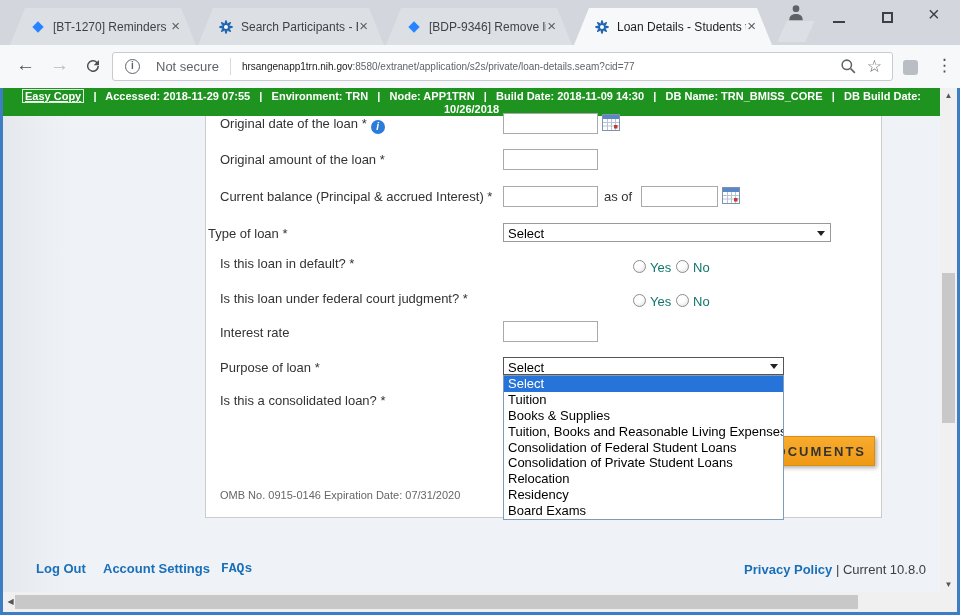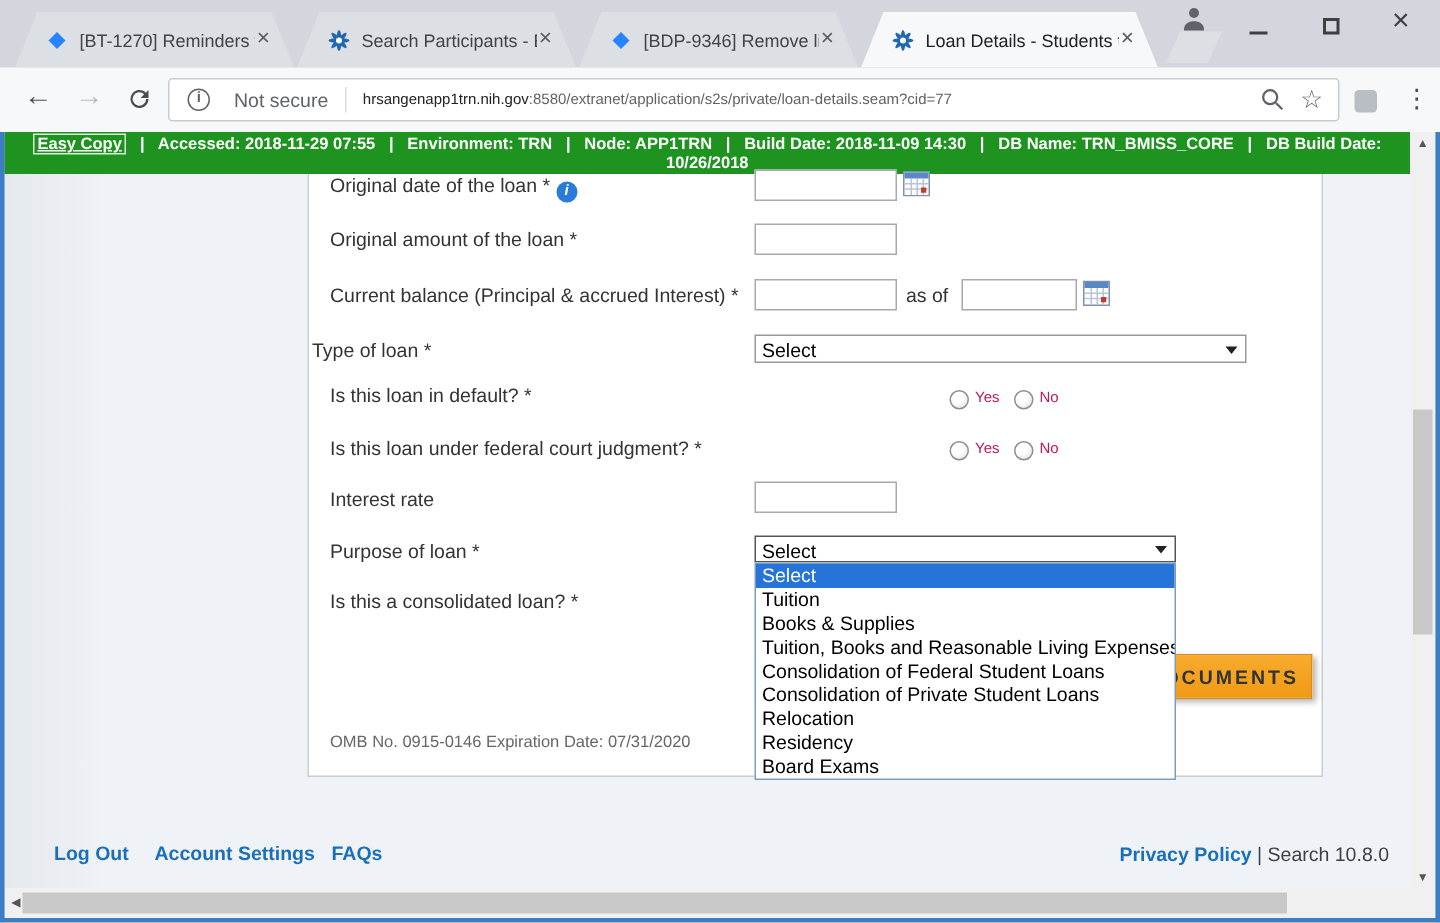--- a/index.html
+++ b/index.html
@@ -65,38 +65,38 @@
 
   .selbox { position:absolute; background:#fff; font-size:13px; color:#000; z-index:2;
             padding:2px 18px 0 4px; }
   .selbox .arr { position:absolute; right:5px; top:7px; width:0; height:0;
                  border-left:4px solid transparent; border-right:4px solid transparent; border-top:5px solid #222; }
   .sel-type { left:503px; top:223px; width:328px; height:19px; border:1px solid #999; }
   .sel-purpose { left:503px; top:357px; width:281px; height:18px; border:1px solid #555; }
 
   .radio { position:absolute; width:13px; height:13px; border:1px solid #8d8d8d; border-radius:50%;
            background:radial-gradient(circle at 35% 30%, #ffffff 0 40%, #dcdcdc); z-index:2; }
-  .rlabel { position:absolute; font-size:10px; color:#be185d; z-index:2; }
+  .rlabel { position:absolute; font-size:13px; color:#0f766e; z-index:2; }
 
   .droplist { position:absolute; left:503px; top:375px; width:281px; background:#fff;
               border:1px solid #7f9db9; z-index:10; }
   .opt { height:15.9px; line-height:15.9px; font-size:13px; color:#000; padding-left:4px;
          white-space:nowrap; overflow:hidden; }
   .opt.first { background:#2674d9; color:#fff; }
 
   .docbtn { position:absolute; left:698px; top:436px; width:177px; height:30px; z-index:5;
             background:linear-gradient(#f8ab2e,#ef9a14); border:1px solid #d98d12;
             box-shadow:2px 2px 4px rgba(0,0,0,.3); color:#333; font-weight:bold; font-size:13px;
             letter-spacing:2px; display:flex; align-items:center; justify-content:flex-end;
             padding-right:8px; cursor:pointer; }
   .omb { position:absolute; left:220px; top:489px; font-size:11px; color:#666; z-index:2; }
 
   
   .footlink { position:absolute; top:561px; font-size:13px; font-weight:bold; color:#1a6fb8; z-index:2; cursor:pointer; }
-  .fl1 { left:36px; } .fl2 { left:103px; } .fl3 { left:221px; }
+  .fl1 { left:36px; } .fl2 { left:103px; } .fl3 { left:221px;font-family:Liberation Mono, monospace; }
   .footright { position:absolute; top:562px; right:34px; font-size:13px; z-index:2; white-space:nowrap; }
   .footright .pp { color:#1a6fb8; font-weight:bold; cursor:pointer; }
   .footright .ver { color:#3c4043; }
 
   
   .vscroll { position:absolute; left:940px; top:88px; width:17px; height:504px; background:#f0f0f0; }
   .vs-up, .vs-dn { position:absolute; left:0; width:17px; height:15px; text-align:center;
                    font-size:8px; color:#555; line-height:15px; }
   .vs-up { top:0; } .vs-dn { bottom:0; }
   .vs-thumb { position:absolute; left:2px; top:185px; width:13px; height:150px; background:#c8c8c8; }
@@ -259,21 +259,21 @@
 
   <span class="flabel" style="left:220px; top:393px;">Is this a consolidated loan? *</span>
 
   <div class="docbtn">DOCUMENTS</div>
 
   <span class="omb">OMB No. 0915-0146 Expiration Date: 07/31/2020</span>
 
   <span class="footlink fl1">Log Out</span>
   <span class="footlink fl2">Account Settings</span>
   <span class="footlink fl3">FAQs</span>
-  <span class="footright"><span class="pp">Privacy Policy</span> <span class="ver">| Search 10.8.0</span></span>
+  <span class="footright"><span class="pp">Privacy Policy</span> <span class="ver">| Current 10.8.0</span></span>
 
   <div class="vscroll">
     <div class="vs-up">▲</div>
     <div class="vs-thumb"></div>
     <div class="vs-dn">▼</div>
   </div>
   <div class="hscroll">
     <div class="hs-left">◀</div>
     <div class="hs-thumb"></div>
   </div>

